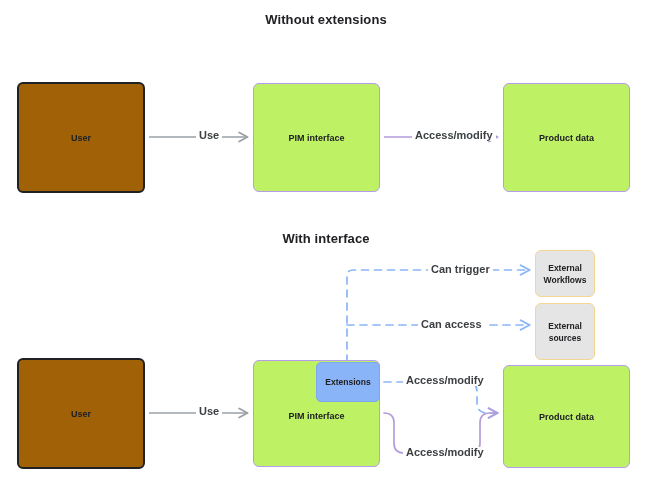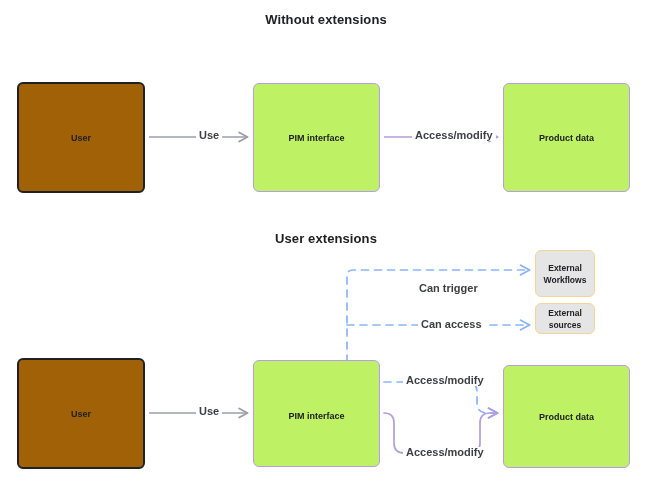--- a/index.html
+++ b/index.html
@@ -82,35 +82,35 @@
   #user-top      { left: 17px;  top: 82px;  width: 128px; height: 111px; }
   #pim-top       { left: 253px; top: 83px;  width: 127px; height: 109px; }
   #product-top   { left: 503px; top: 83px;  width: 127px; height: 109px; }
 
   
   #user-bottom   { left: 17px;  top: 358px; width: 128px; height: 111px; }
   #pim-bottom    { left: 253px; top: 360px; width: 127px; height: 107px; }
   #extensions    { left: 316px; top: 362px; width: 64px;  height: 40px; font-size: 8.5px; }
   #product-bottom{ left: 503px; top: 365px; width: 127px; height: 103px; }
   #ext-workflows { left: 535px; top: 250px; width: 60px;  height: 47px; font-size: 8.5px; }
-  #ext-sources   { left: 535px; top: 303px; width: 60px;  height: 31px; font-size: 8.5px; }
+  #ext-sources   { left: 535px; top: 303px; width: 60px;  height: 57px; font-size: 8.5px; }
 
   .edge-label {
     position: absolute;
     font-size: 11px;
     color: #3c4043;
     background: #ffffff;
     padding: 0 3px;
     white-space: nowrap;
     line-height: 11px;
   }
   #label-use-top        { left: 196px; top: 130px; }
   #label-access-top     { left: 412px; top: 130px; }
   #label-use-bottom     { left: 196px; top: 406px; }
-  #label-can-trigger    { left: 416px; top: 264px; margin-top: 19px; }
+  #label-can-trigger    { left: 428px; top: 264px; }
   #label-can-access     { left: 418px; top: 319px; }
   #label-access-ext     { left: 403px; top: 375px; }
   #label-access-pim     { left: 403px; top: 447px; }
 </style>
 </head>
 <body>
 
 <div class="canvas">
 
   <svg class="svg-layer" viewBox="0 0 652 494">
@@ -136,38 +136,39 @@
 
     <path d="M 347 325 L 529 325" fill="none" stroke="#8ab4f8" stroke-width="1.7" stroke-dasharray="7 6" stroke-linecap="round" marker-end="url(#arrow-blue)"></path>
 
     <path d="M 384 382 L 467 382 Q 477 382 477 392 L 477 403 Q 477 413 487 413 L 497 413" fill="none" stroke="#8ab4f8" stroke-width="1.7" stroke-dasharray="7 6" stroke-linecap="round" marker-end="url(#arrow-blue)"></path>
 
     <path d="M 384 413 Q 394 413 394 423 L 394 443 Q 394 453 404 453 L 470 453 Q 480 453 480 443 L 480 423 Q 480 413 490 413 L 497 413" fill="none" stroke="#b39ddb" stroke-width="1.7" stroke-linecap="round" marker-end="url(#arrow-purple)"></path>
   </svg>
 
   <div class="section-title" id="title-without">Without extensions</div>
 
-  <div class="section-title" id="title-with">User extensions</div>
+  <div class="section-title" id="title-with">With interface</div>
 
   <div class="node node-user" id="user-top">User</div>
 
   <div class="node node-purple" id="pim-top">PIM interface</div>
 
   <div class="node node-purple" id="product-top">Product data</div>
 
   <div class="edge-label" id="label-use-top">Use</div>
 
   <div class="edge-label" id="label-access-top">Access/modify</div>
 
   <div class="node node-user" id="user-bottom">User</div>
 
   <div class="node node-purple" id="pim-bottom">
     <span class="node-pim-label" style="top: 49px;">PIM interface</span>
   </div>
 
+  <div class="node node-blue" id="extensions">Extensions</div>
 
   <div class="node node-purple" id="product-bottom">Product data</div>
 
   <div class="node node-yellow" id="ext-workflows">External Workflows</div>
 
   <div class="node node-yellow" id="ext-sources">External sources</div>
 
   <div class="edge-label" id="label-use-bottom">Use</div>
 
   <div class="edge-label" id="label-can-trigger">Can trigger</div>

